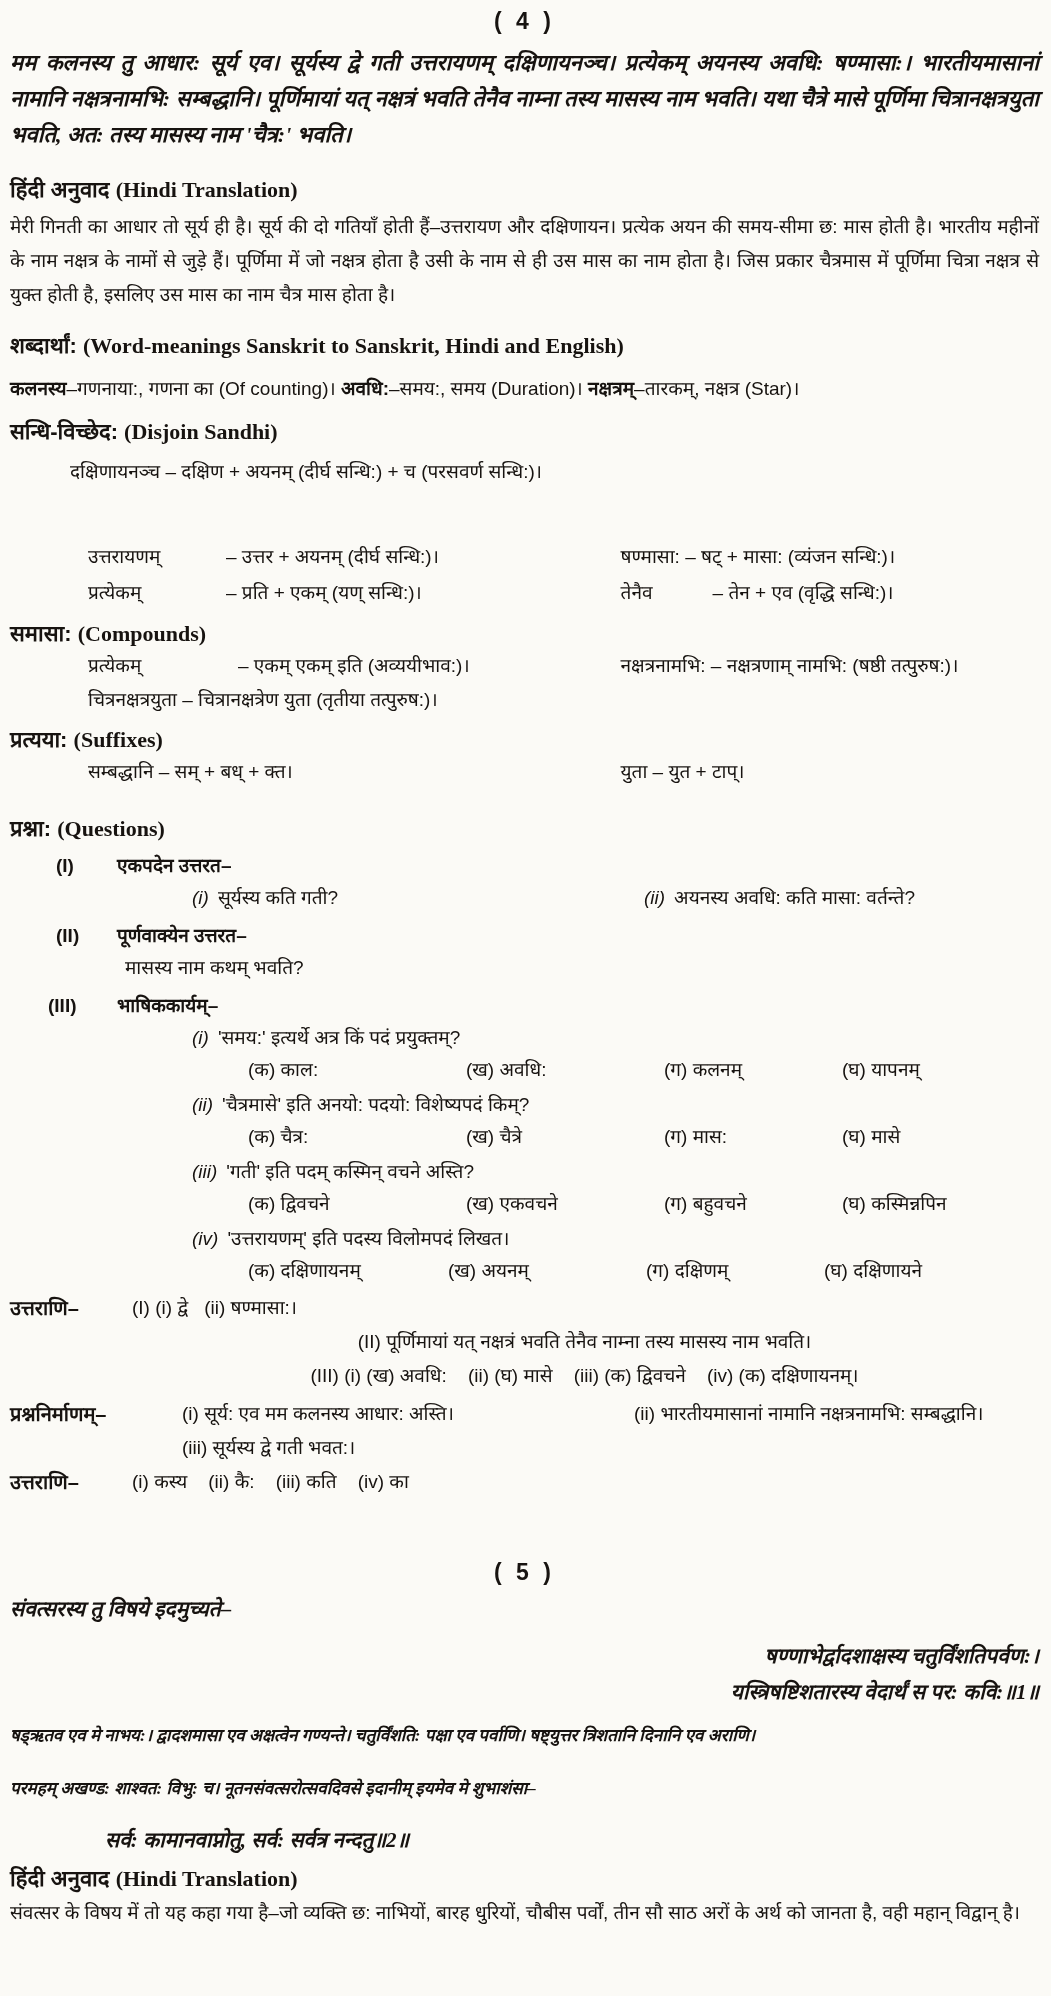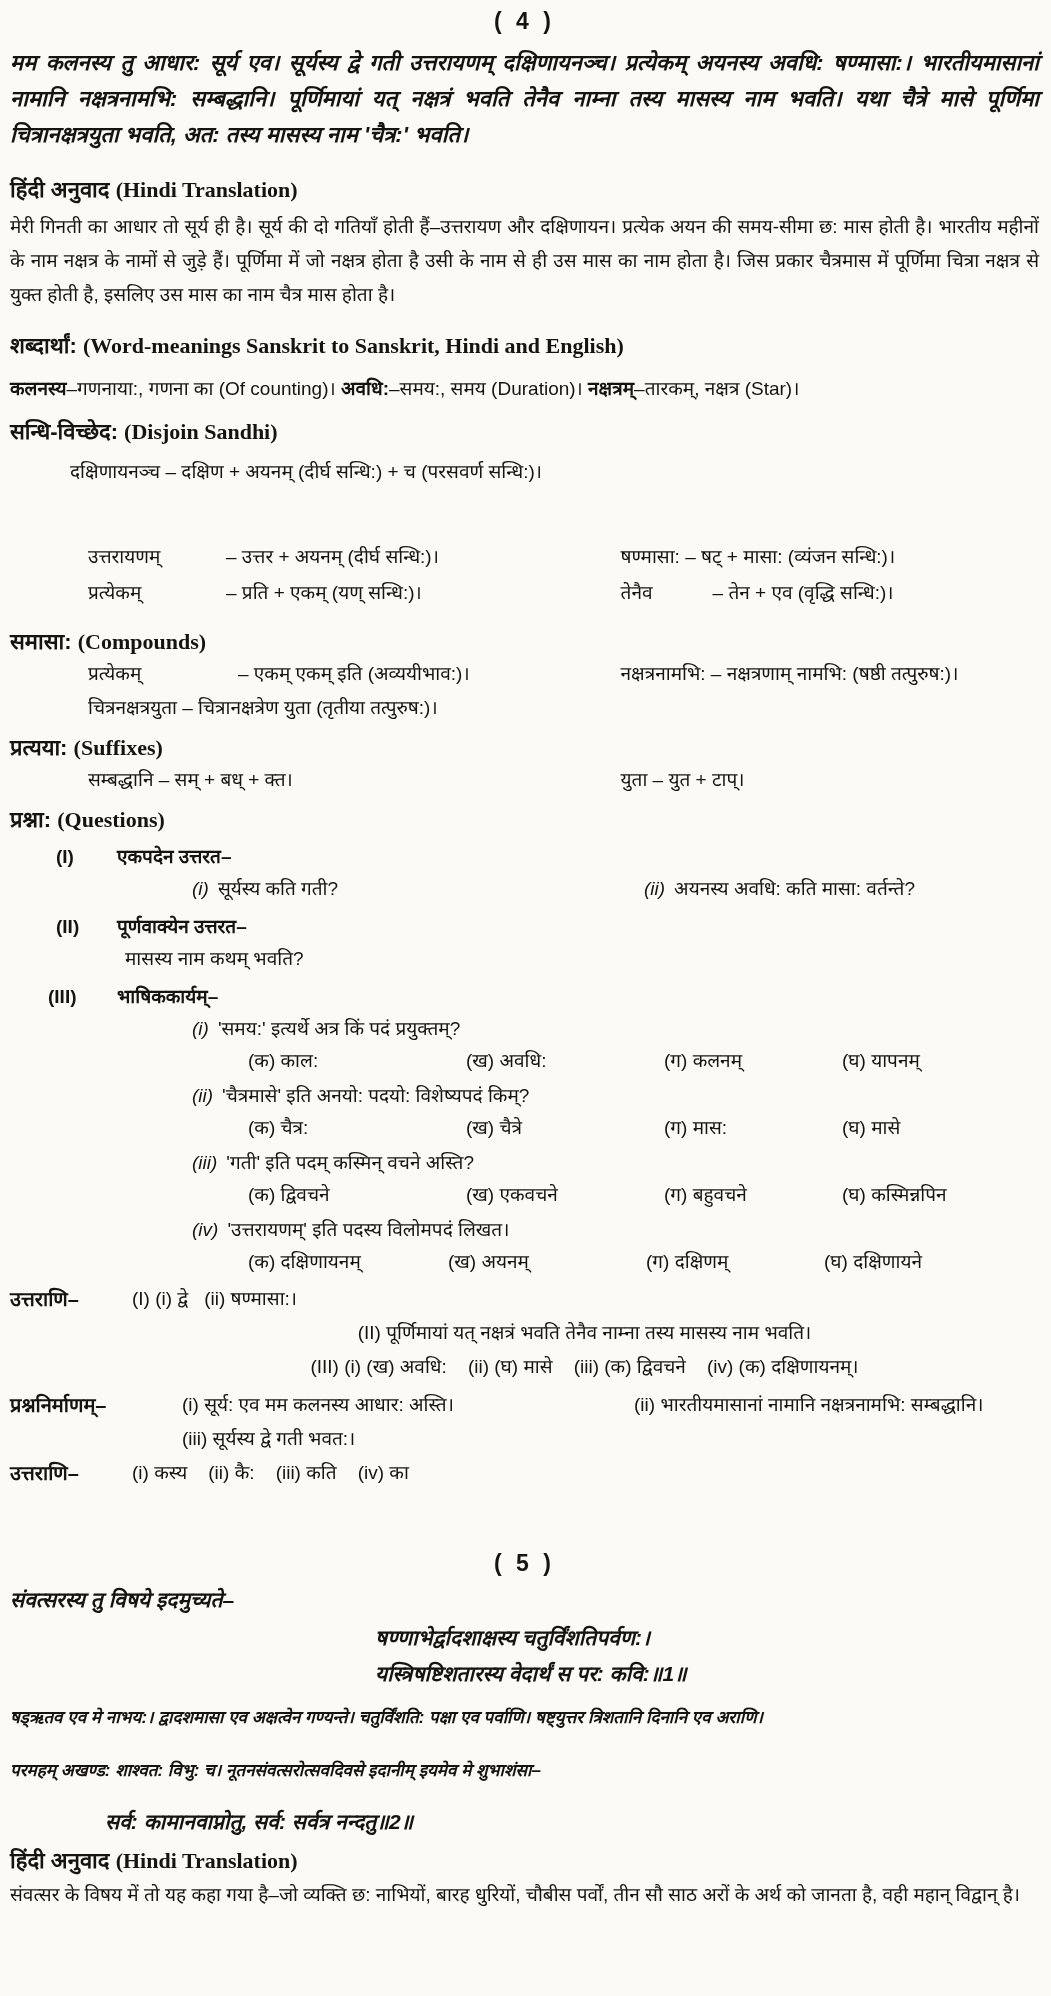--- a/index.html
+++ b/index.html
@@ -3,21 +3,21 @@
 <meta charset="utf-8">
 <style>
   html,body{margin:0;padding:0;}
   body{
     width:1051px;height:1996px;overflow:hidden;
     background:#fbfaf6;color:#171310;
     font-family:"Liberation Sans","DejaVu Sans",sans-serif;
   }
   .page{padding:6px 12px 0 10px;}
   .pagenum{text-align:center;font-weight:bold;font-size:23px;letter-spacing:4px;margin-top:2px;}
-  .skt{font-weight:bold;font-style:italic;}
+  .skt{font-weight:bold;font-style:italic;font-family:Liberation Serif, serif;}
   .intro{font-size:22px;line-height:36px;text-align:justify;margin-top:10px;}
   .heading{font-size:22px;font-weight:bold;margin-top:13px;line-height:30px;}
   .heading .en{font-family:"Liberation Serif","DejaVu Serif",serif;}
   .body-para{font-size:19px;line-height:34px;text-align:justify;margin-top:5px;}
   .line{font-size:19px;line-height:30px;}
   .wm{margin-top:13px;}
   .wm .term{font-weight:bold;}
   .ind60{padding-left:60px;}
   .ind78{padding-left:78px;}
   .ind115{padding-left:115px;}
@@ -45,21 +45,21 @@
   .hang{display:flex;font-size:19px;line-height:34px;margin-top:4px;justify-content:center;}
   .hang .label{font-weight:bold;min-width:122px;font-size:20px;}
   .hang .label.wide{min-width:172px;}
   .hang .content{flex:1;}
   .prewrap{white-space:pre-wrap;}
   .ans-cols{display:flex;}
   .ans-cols .c1{width:452px;}
   .ans-cols .c2{flex:1;}
   .p5-gap{height:58px;}
   .p5-intro{font-size:21px;line-height:34px;margin-top:6px;}
-  .verse{font-size:21px;line-height:36px;margin-left:365px;margin-top:3px;}
+  .verse{font-size:21px;line-height:36px;margin-left:365px;margin-top:12px;text-align:right;}
   .p5-para{font-size:17px;line-height:36px;text-align:justify;margin-top:8px;}
   .p5-verse2{font-size:21px;line-height:32px;padding-left:95px;}
 </style>
 </head>
 <body>
 
 <div class="page">
 
   <div class="pagenum">( 4 )</div>
 
@@ -98,42 +98,42 @@
   </div>
   <div class="row2 ind78">
     <div class="cell-l">
       <span class="term-fix">प्रत्येकम्</span><span>– प्रति + एकम् (यण् सन्धि:)।</span>
     </div>
     <div class="cell-r">
       <span class="term-fix" style="min-width:92px;">तेनैव</span><span>– तेन + एव (वृद्धि सन्धि:)।</span>
     </div>
   </div>
 
-  <div class="heading" style="margin-top:16px;">
+  <div class="heading" style="margin-top:8px;">
     <span>समासा:</span>
     <span class="en">(Compounds)</span>
   </div>
   <div class="row2 ind78" style="line-height:34px;">
     <div class="cell-l">
       <span class="term-fix2">प्रत्येकम्</span><span>– एकम् एकम् इति (अव्ययीभाव:)।</span>
     </div>
     <div class="cell-r">नक्षत्रनामभि: – नक्षत्रणाम् नामभि: (षष्ठी तत्पुरुष:)।</div>
   </div>
   <div class="line ind78" style="line-height:34px;">चित्रनक्षत्रयुता – चित्रानक्षत्रेण युता (तृतीया तत्पुरुष:)।</div>
 
   <div class="heading" style="margin-top:8px;">
     <span>प्रत्यया:</span>
     <span class="en">(Suffixes)</span>
   </div>
   <div class="row2 ind78" style="line-height:34px;">
     <div class="cell-l">सम्बद्धानि – सम् + बध् + क्त।</div>
     <div class="cell-r">युता – युत + टाप्।</div>
   </div>
 
-  <div class="heading" style="margin-top:8px;">
+  <div class="heading" style="margin-top:25px;">
     <span>प्रश्ना:</span>
     <span class="en">(Questions)</span>
   </div>
 
   <div class="qhead">
     <span class="qnum" style="font-style:normal;">(I)</span><span>एकपदेन उत्तरत–</span>
   </div>
   <div class="qrow">
     <div class="cell-l">
       <span class="qnum">(i)</span><span>सूर्यस्य कति गती?</span>

